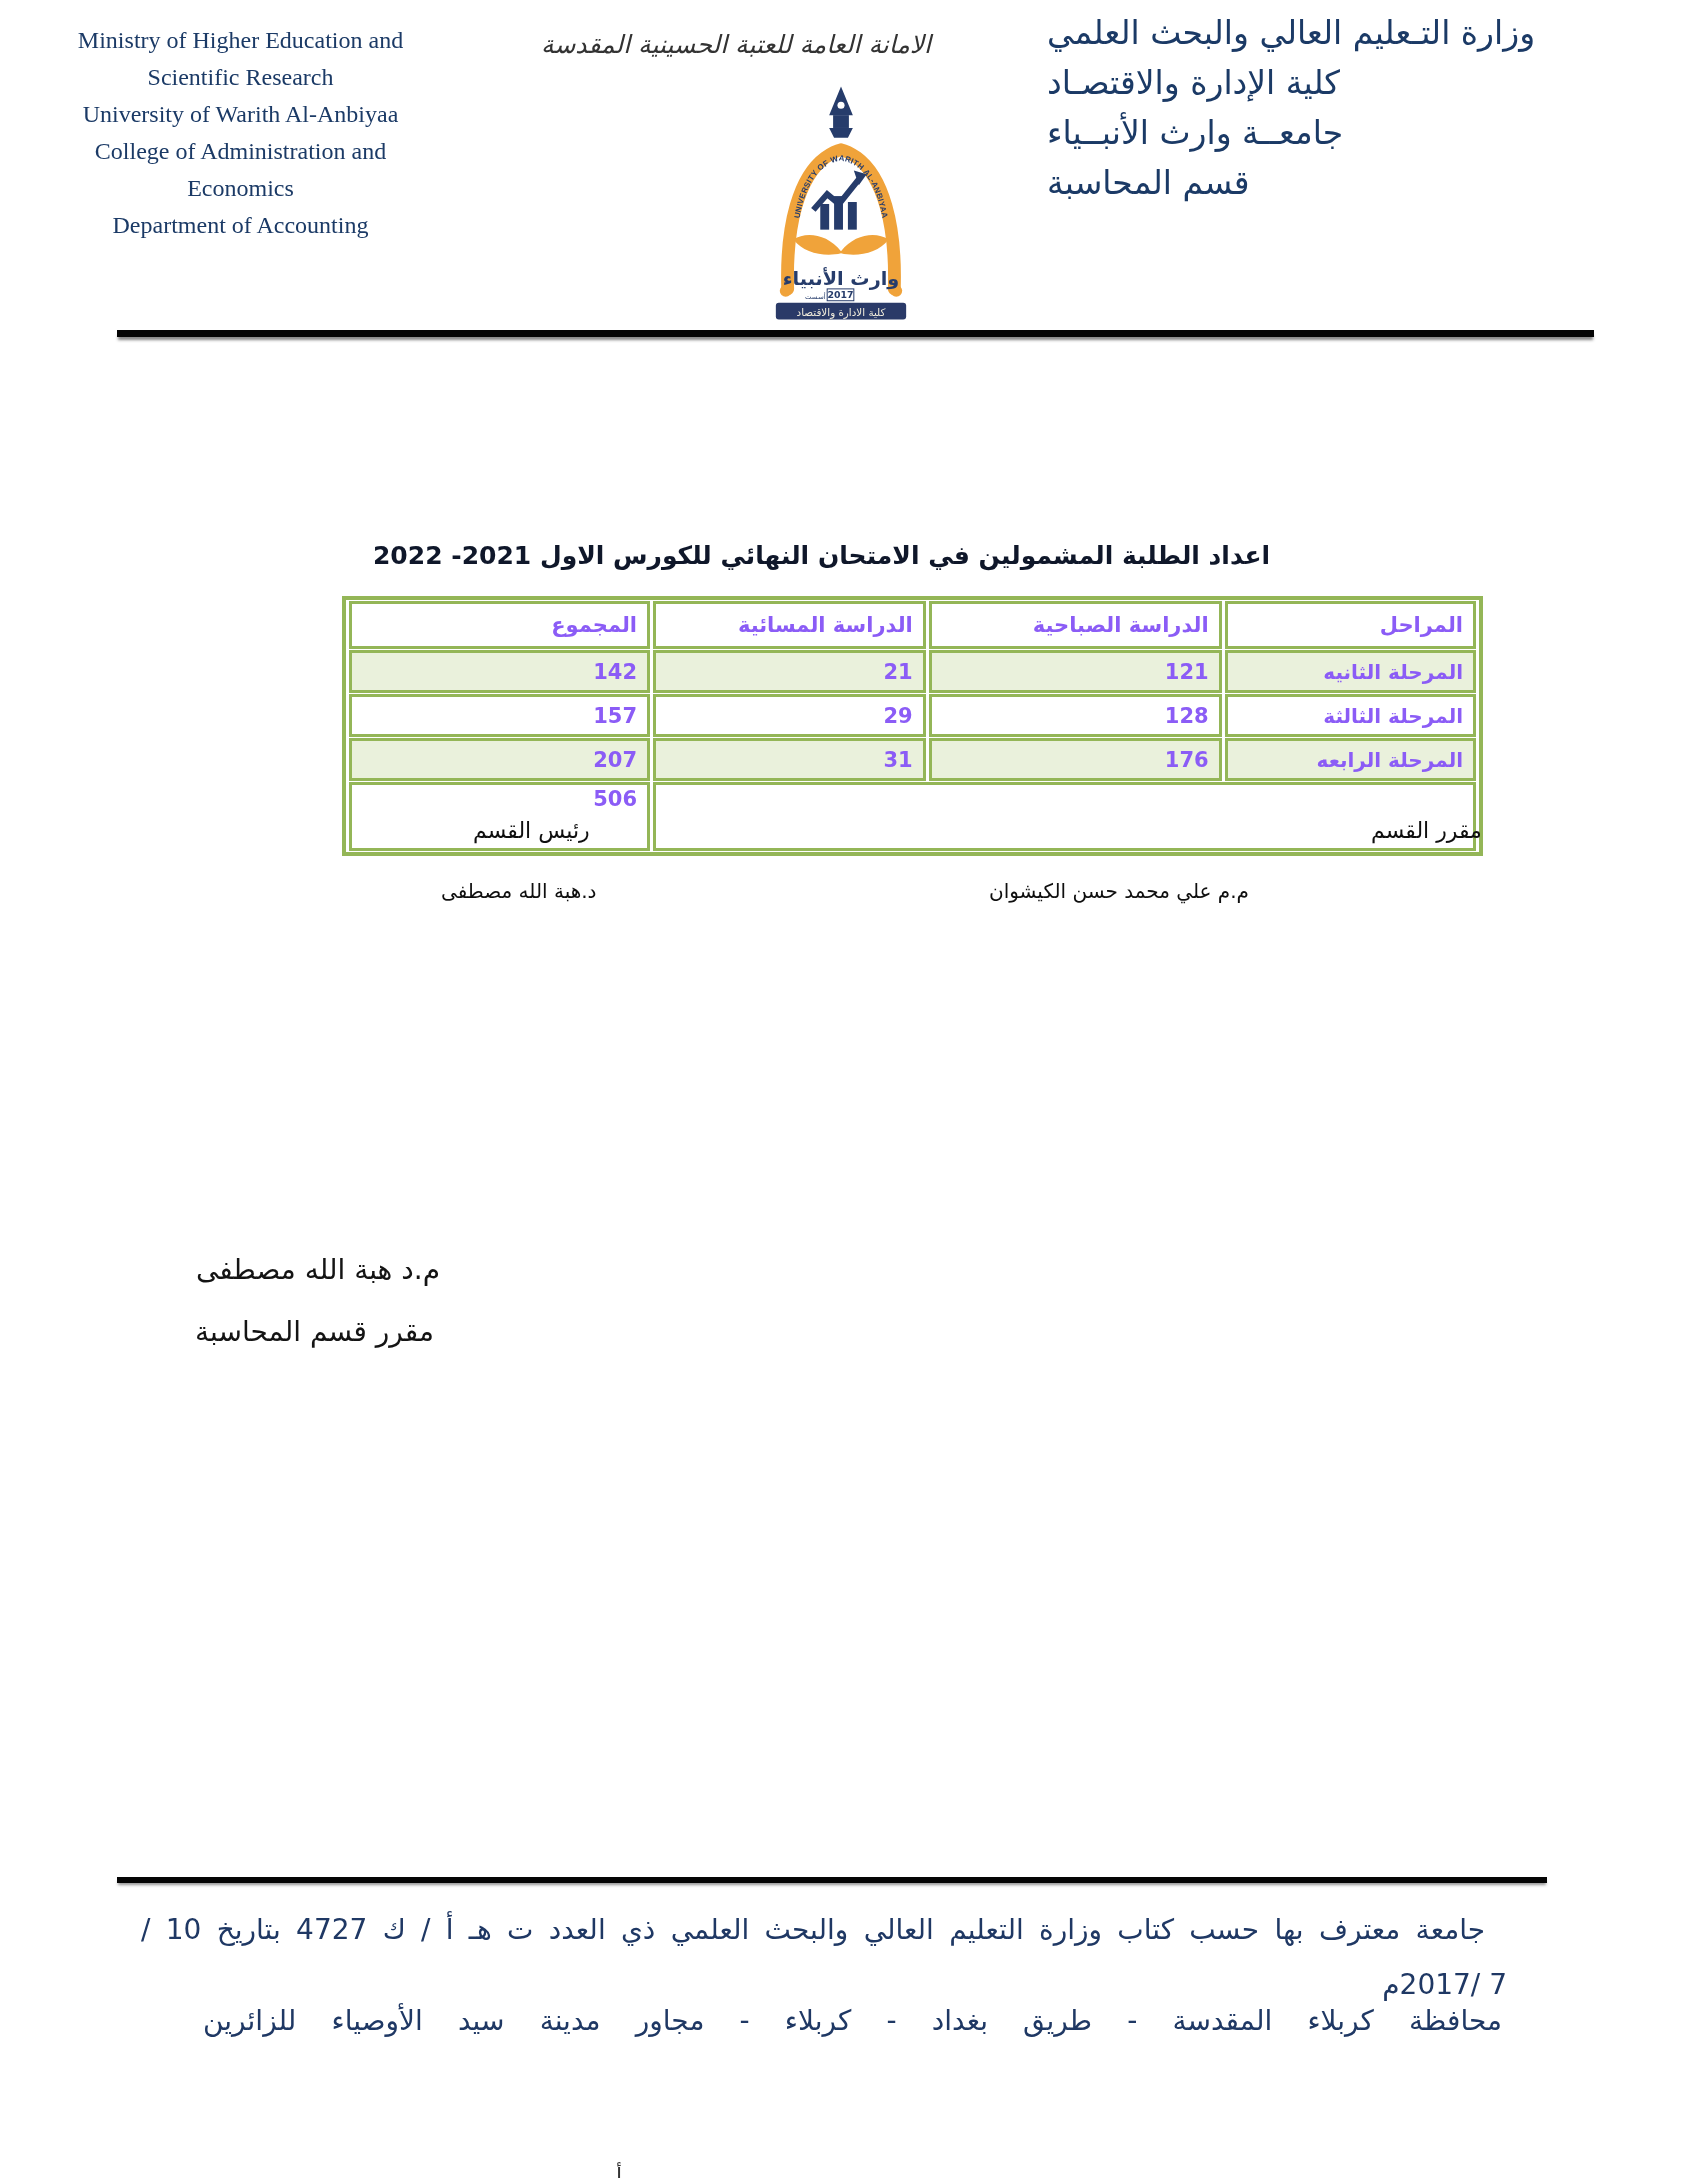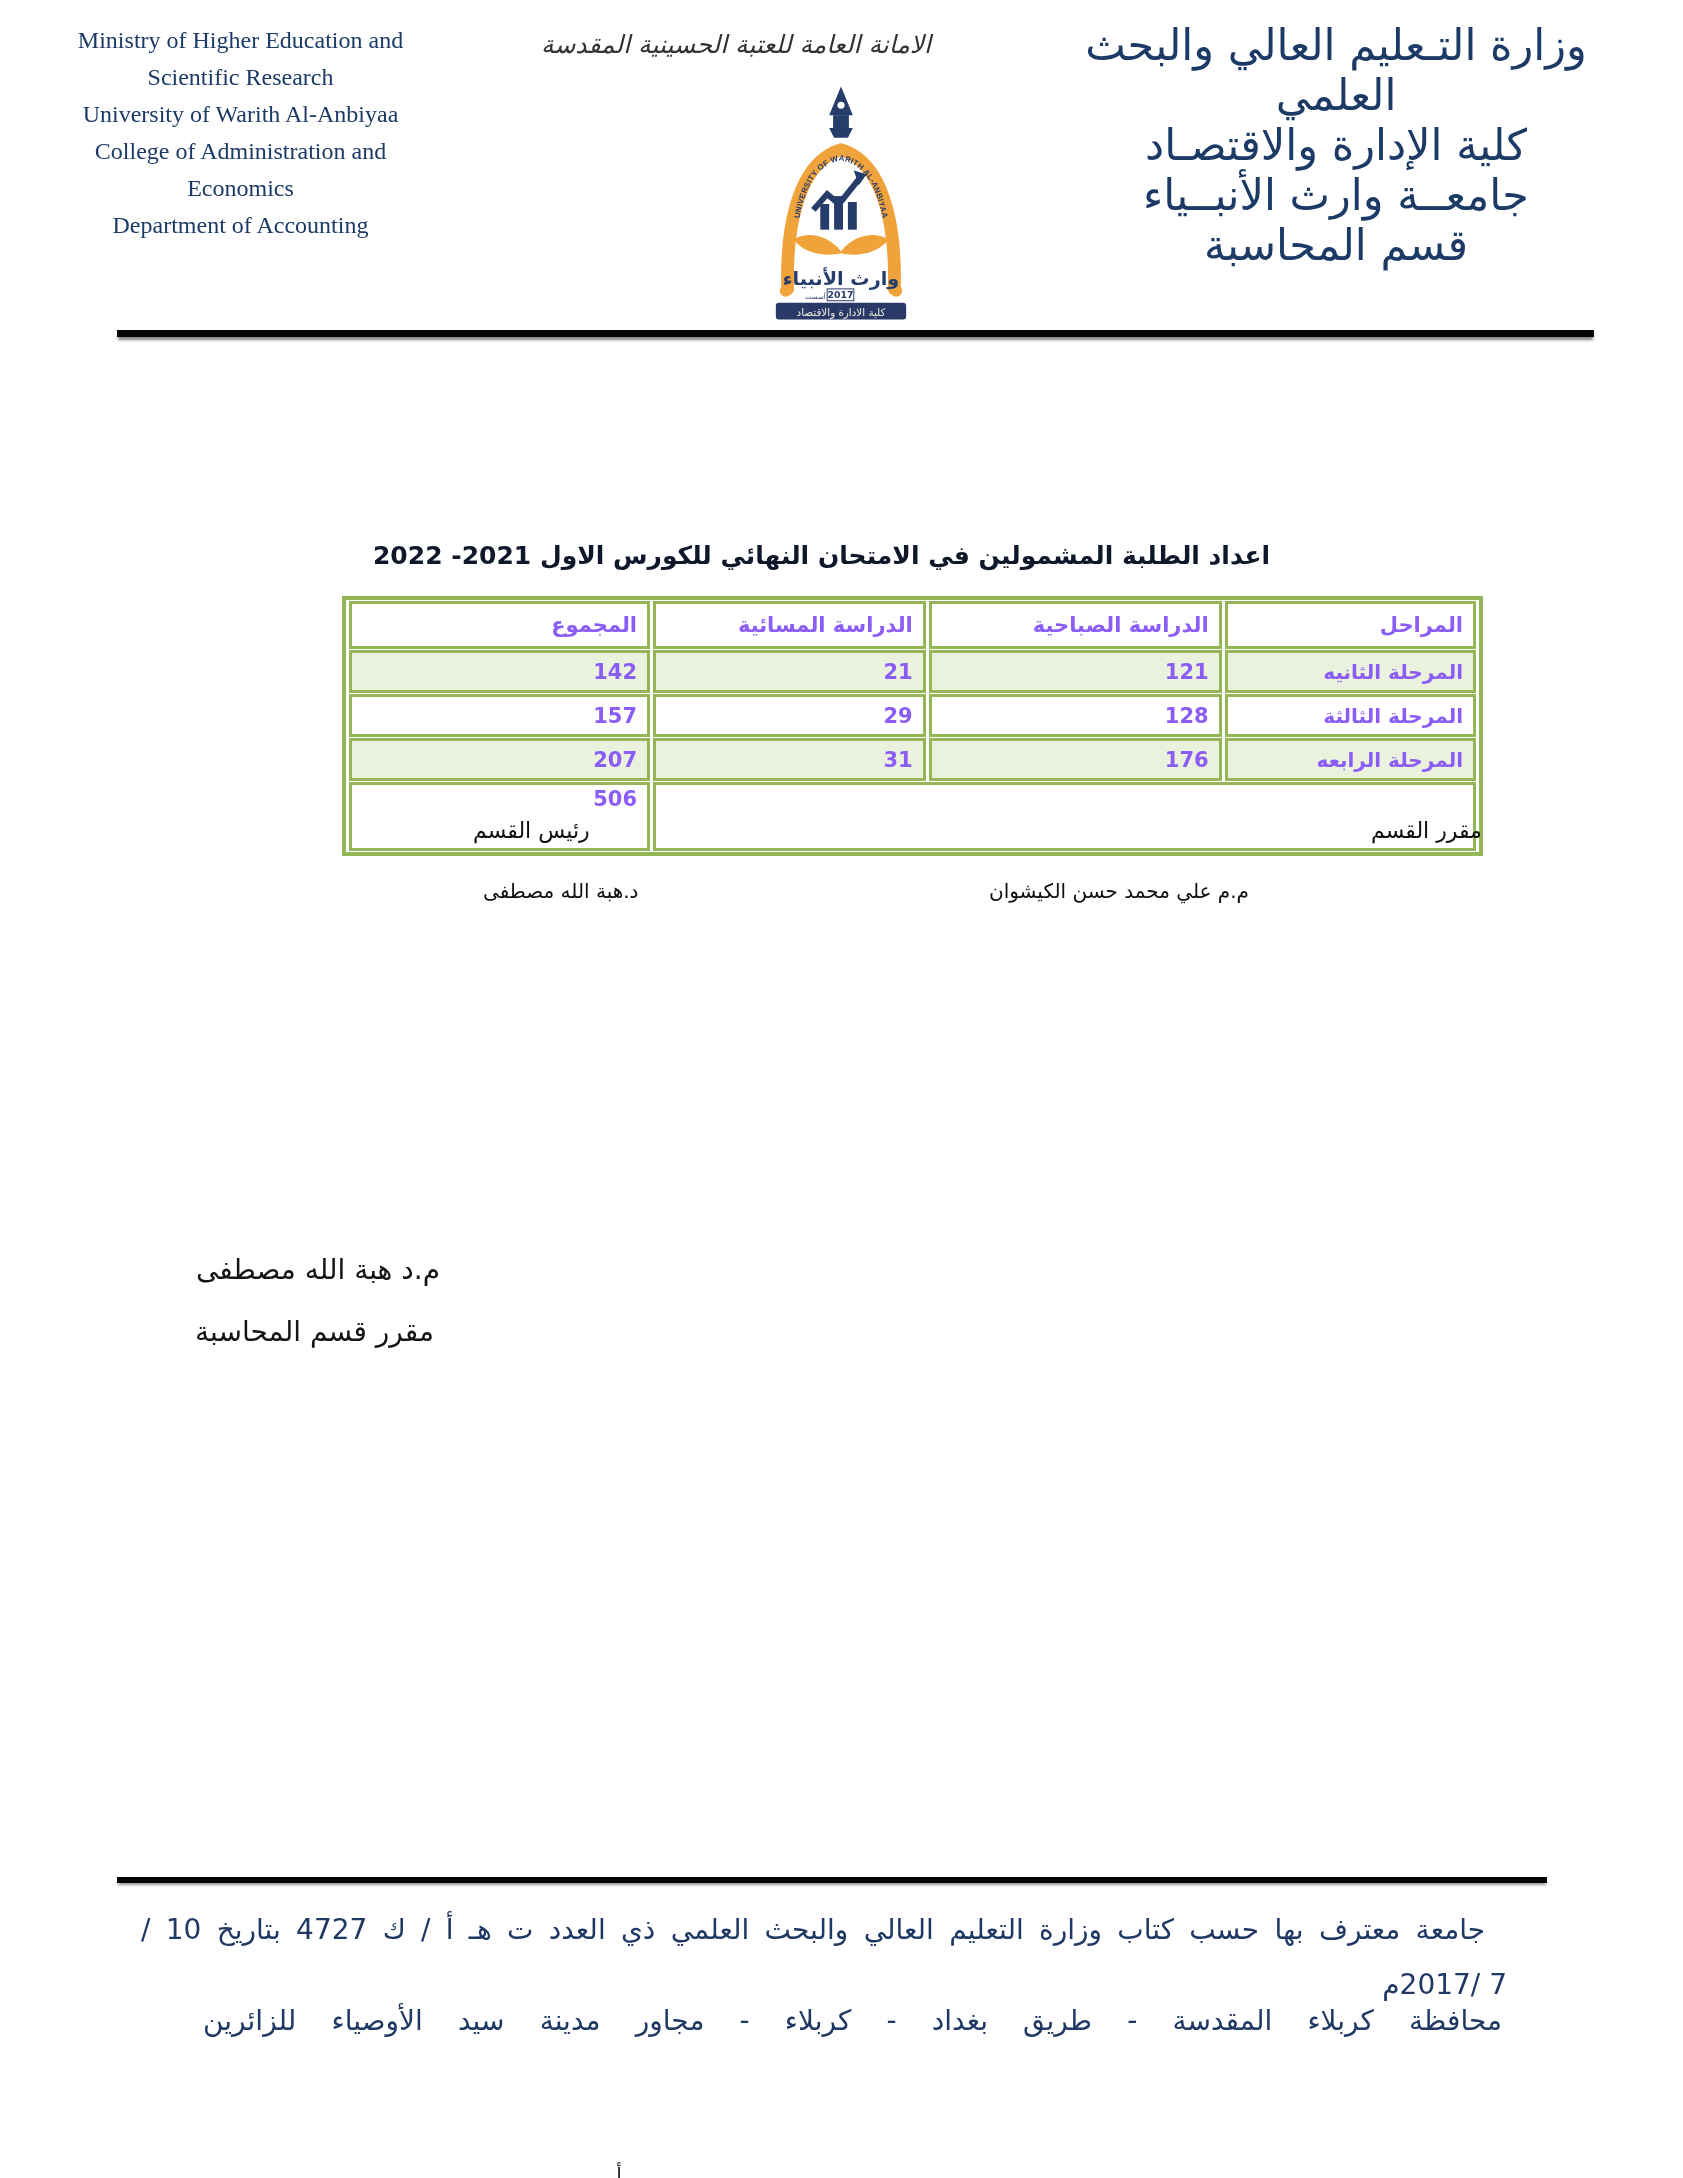--- a/index.html
+++ b/index.html
@@ -10,22 +10,22 @@
   
   .en-header{
     position:absolute;left:67px;top:22px;width:347px;text-align:center;
     font-family:"Liberation Serif",serif;font-size:24px;line-height:37px;color:#1B3A66;
   }
   .center-ar{
     position:absolute;left:604px;top:30px;width:327px;text-align:center;direction:rtl;
     font-size:25px;color:#333333;white-space:nowrap;font-style:italic;
   }
   .ar-header{
-    position:absolute;left:1047px;top:20px;width:578px;text-align:center;direction:rtl;
-    font-size:43px;line-height:50px;color:#1B3A66;
+    position:absolute;left:1047px;top:8px;width:578px;text-align:left;direction:rtl;
+    font-size:33px;line-height:50px;color:#1B3A66;
   }
   .logo{position:absolute;left:764px;top:85px;width:154px;height:236px;}
   .rule{
     position:absolute;left:117px;top:330px;width:1477px;height:7px;background:#050505;
     box-shadow:0 4px 3px -1px rgba(110,110,110,0.85);
   }
   
   .doc-title{
     position:absolute;left:0;top:541px;width:1643px;text-align:center;direction:rtl;
     font-size:25px;font-weight:bold;color:#0f172a;
@@ -40,21 +40,21 @@
     color:#8b5cf6;background:#ffffff;overflow:hidden;white-space:nowrap;
   }
   table.stats th{height:38px;font-size:21px;font-weight:bold;}
   table.stats td{height:33px;font-size:21px;font-weight:bold;}
   table.stats tr.green td{background:#EAF1DC;}
   table.stats td.stage{font-size:20px;}
   table.stats tr.total-row td{height:59px;vertical-align:top;background:#ffffff;}
   
   .sig{position:absolute;direction:rtl;white-space:nowrap;color:#0f0f0f;font-weight:normal;}
   .sig-title{font-size:22px;}
-  .sig-name{font-size:20px;margin-left:42px;}
+  .sig-name{font-size:20px;}
   .approval-line{position:absolute;direction:rtl;white-space:nowrap;color:#141414;font-size:28px;}
   
   .rule-bottom{
     position:absolute;left:117px;top:1877px;width:1430px;height:6px;background:#050505;
     box-shadow:0 3px 3px -1px rgba(120,120,120,0.8);
   }
   .footer-p{position:absolute;direction:rtl;color:#1F3864;font-size:28px;white-space:nowrap;}
   .footer-just{
     white-space:normal;text-align:justify;-moz-text-align-last:justify;text-align-last:justify;
   }

